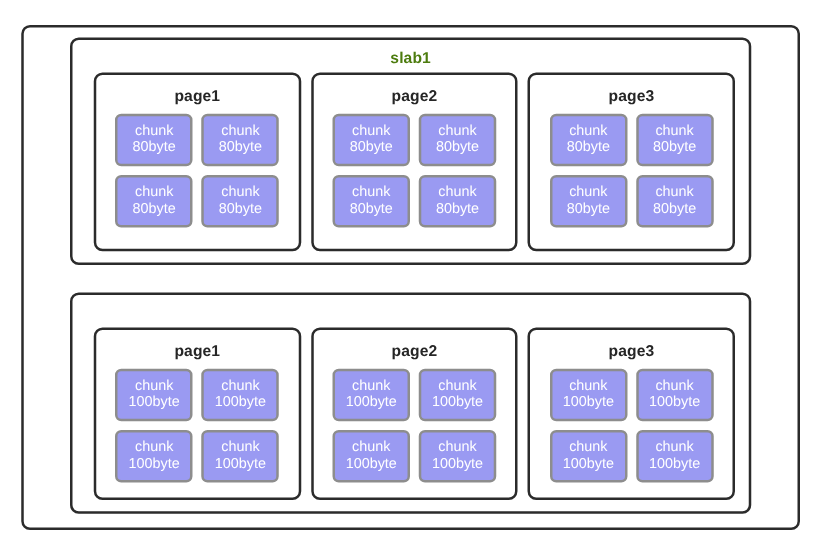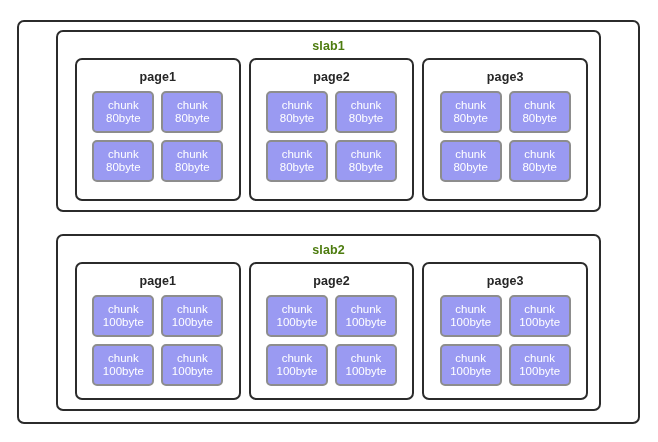--- a/index.html
+++ b/index.html
@@ -189,21 +189,20 @@
               <span class="chunk-name">chunk</span>
               <span class="chunk-size">80byte</span>
             </div>
           </div>
         </div>
 
       </div>
     </div>
 
     <div class="slab slab--2">
-      <div class="slab-label">slab2</div>
       <div class="pages-row">
 
         <div class="page">
           <div class="page-label">page1</div>
           <div class="chunk-grid">
             <div class="chunk">
               <span class="chunk-name">chunk</span>
               <span class="chunk-size">100byte</span>
             </div>
             <div class="chunk">

